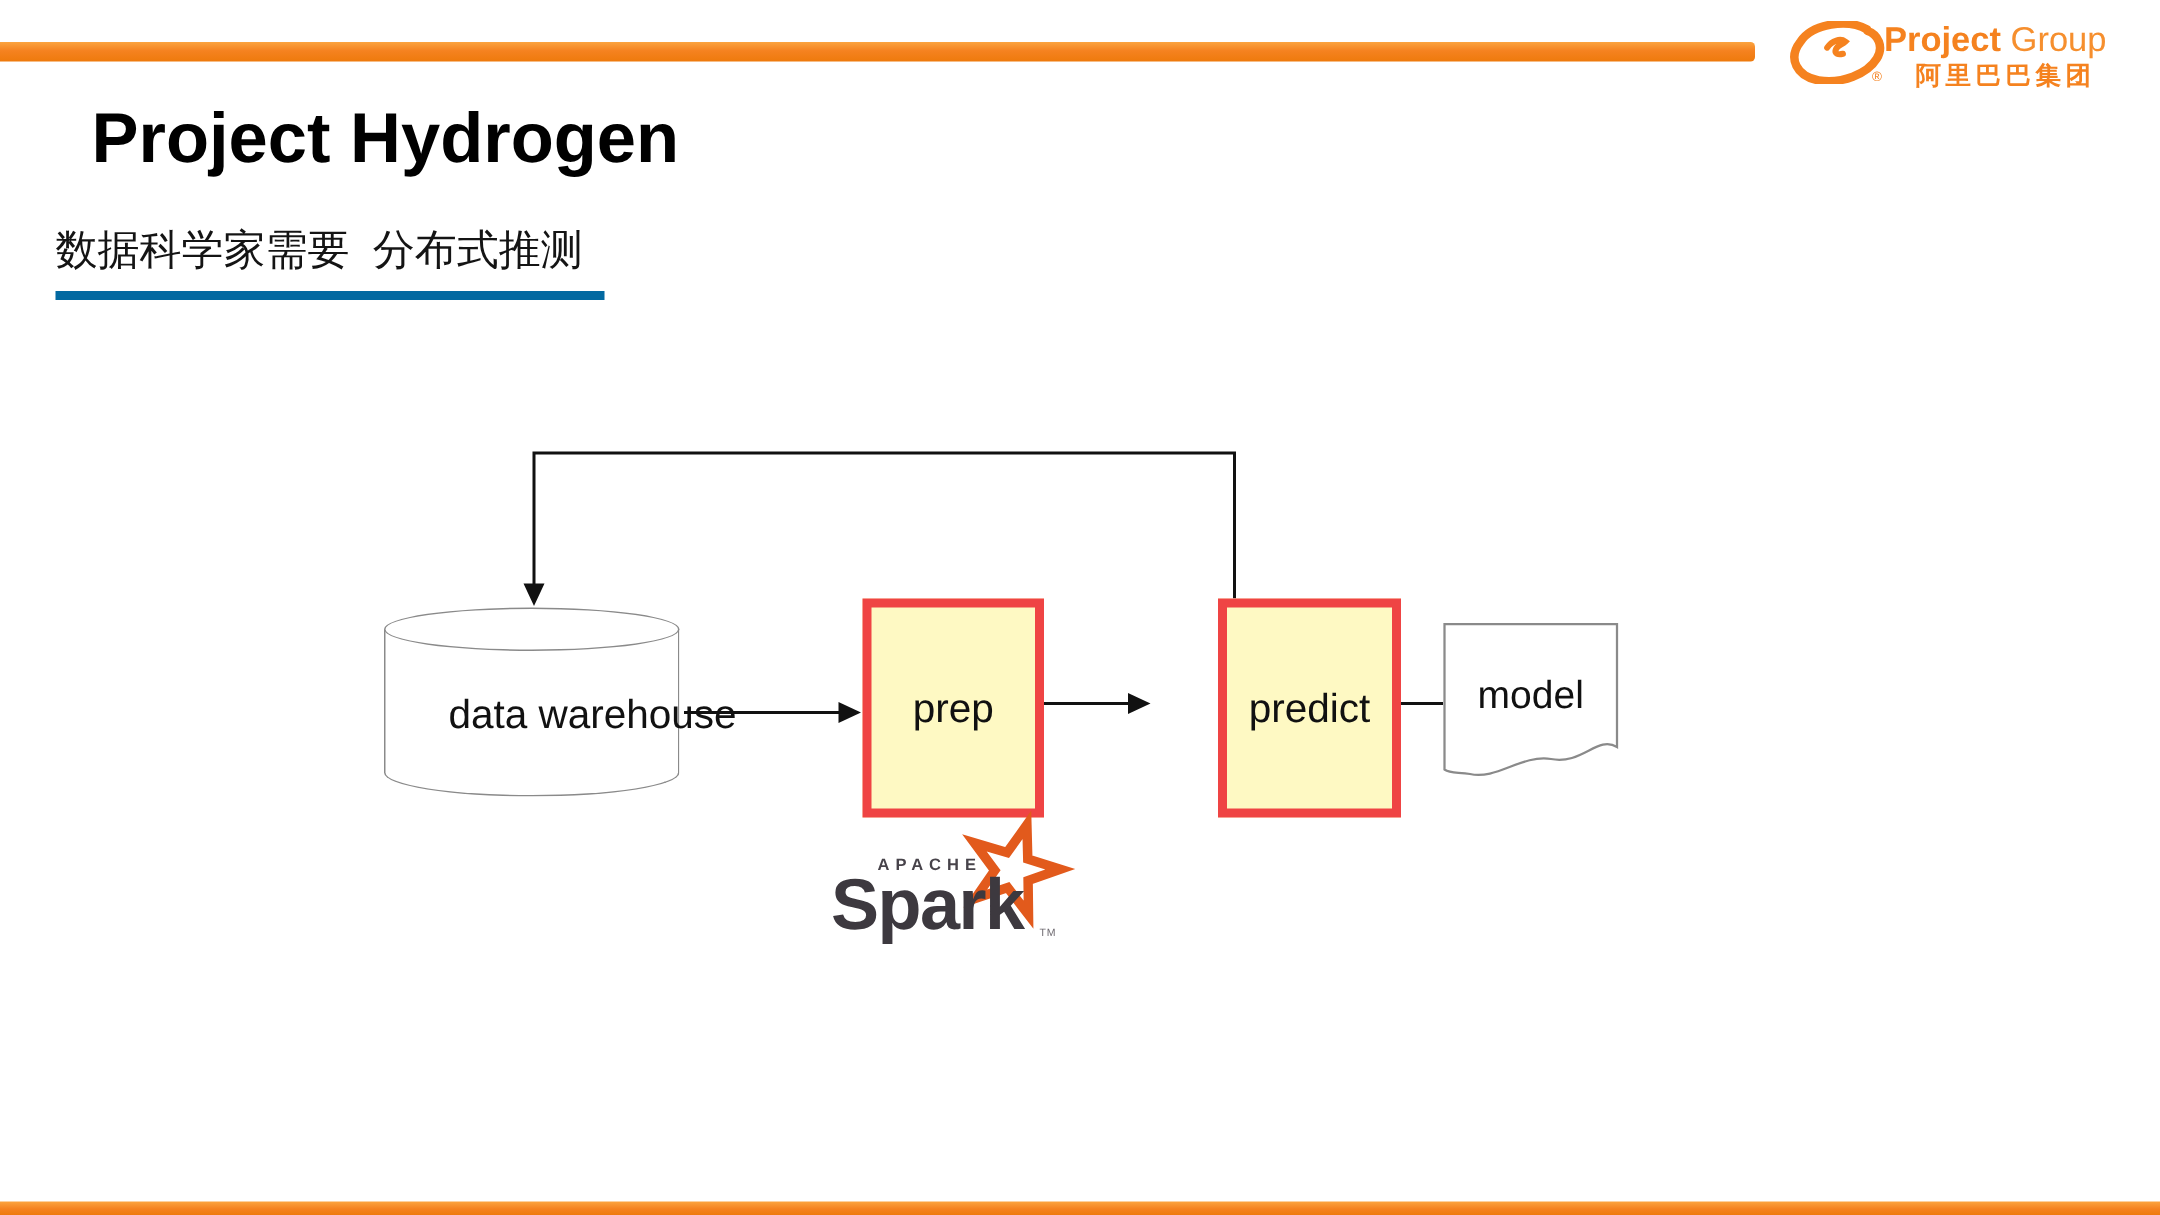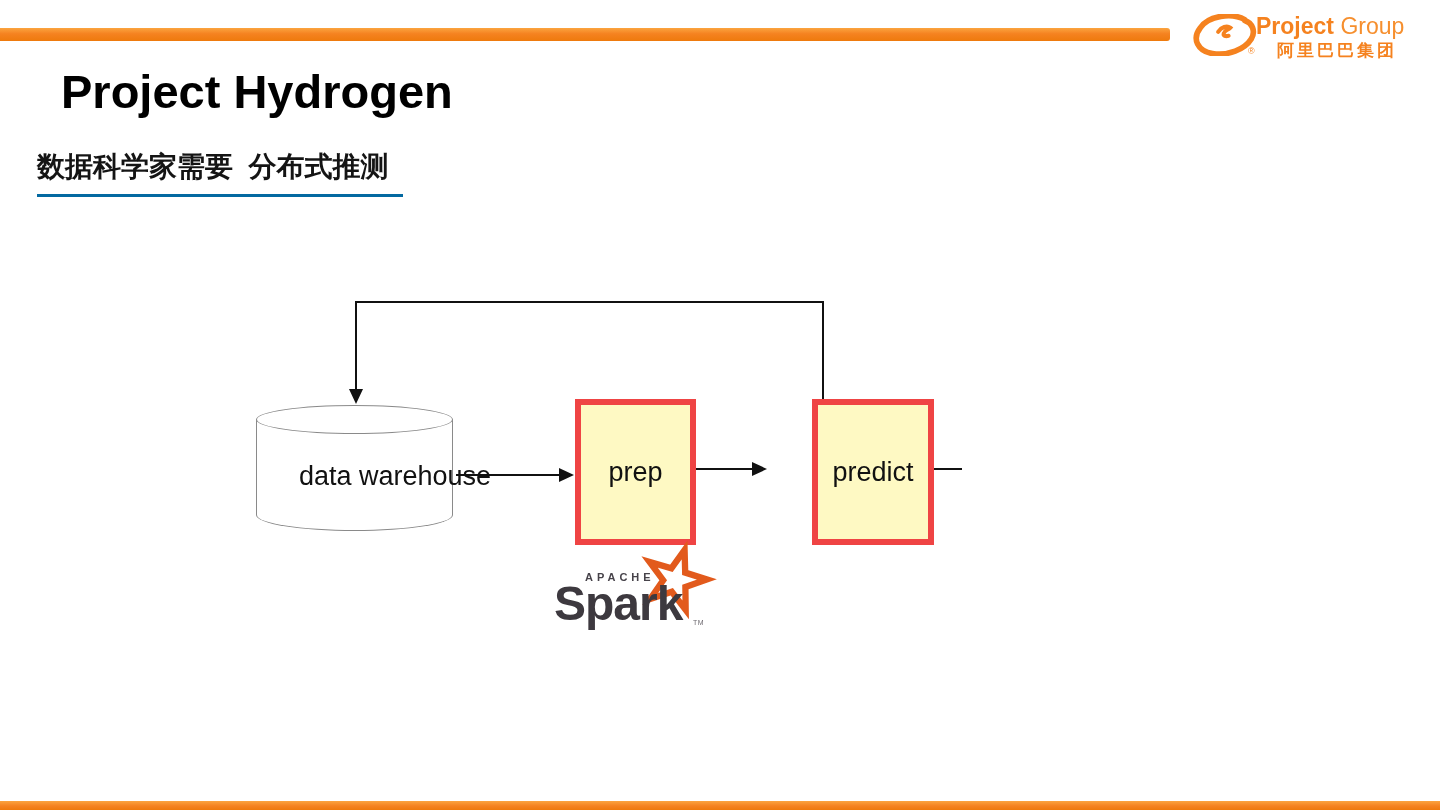--- a/index.html
+++ b/index.html
@@ -27,22 +27,22 @@
   .brand-suffix { font-weight:normal; color:#f68f2e; }
   .brand-reg { position:absolute; left:60px; top:40px; font-size:9px; color:#f5821f; }
   .brand-cn { position:absolute; left:89px; top:33px; font-size:17px; font-weight:bold;
     color:#f5821f; letter-spacing:3px; white-space:nowrap; }
   
   .title {
     position:absolute; left:37px; top:64px; font-size:47px; font-weight:bold;
     color:#000000; letter-spacing:0;margin-left:24px;
   }
   .subtitle {
-    position:absolute; left:37px; top:148px; font-size:28px; font-weight:bold;
-    color:#141414; white-space:pre-wrap; border-bottom:3px solid #0369a1;
+    position:absolute; left:37px; top:148px; font-size:28px; font-weight:normal;
+    color:#141414; white-space:pre-wrap; border-bottom:6px solid #0369a1;
     padding:0 14px 8px 0;
   }
   
   .cylinder { position:absolute; left:256px; top:405px; width:198px; height:128px; }
   .cyl-top { position:absolute; left:0; top:0; width:195px; height:27px;
     border:1.5px solid #8a8a8a; border-radius:50%; background:#fff; z-index:3; }
   .cyl-body { position:absolute; left:0; top:14px; width:195px; height:111px;
     border:1.5px solid #8a8a8a; border-top:none;
     border-radius:0 0 50% 50% / 0 0 16px 16px; background:#fff; z-index:2; }
   .cyl-label { position:absolute; left:0; top:56px; width:198px; text-align:center;
@@ -119,20 +119,26 @@
   </div>
 
   <div class="flow-box box-prep">
     <span>prep</span>
   </div>
 
   <div class="flow-box box-predict">
     <span>predict</span>
   </div>
 
+  <div class="doc">
+    <svg width="117" height="106" viewBox="0 0 117 106">
+      <path d="M1 1 H116 V83 C103 75 93 95 72 91 C52 88 36 105 18 101 C11 99.5 5 101 1 98 Z" fill="#ffffff" stroke="#8a8a8a" stroke-width="1.5"></path>
+    </svg>
+    <div class="doc-label">model</div>
+  </div>
 
   <div class="spark">
     <svg class="spark-star" viewBox="0 0 100 100">
       <polygon points="50,8 60.3,38.8 92.8,39.1 66.6,58.4 76.5,89.4 50,70.5 23.5,89.4 33.4,58.4 7.2,39.1 39.7,38.8" fill="#ffffff" stroke="#e25a1c" stroke-width="9" stroke-linejoin="miter" transform="rotate(17 50 50)"></polygon>
     </svg>
     <div class="spark-apache">APACHE</div>
     <div class="spark-word">Spark</div>
     <div class="spark-tm">TM</div>
   </div>
 

